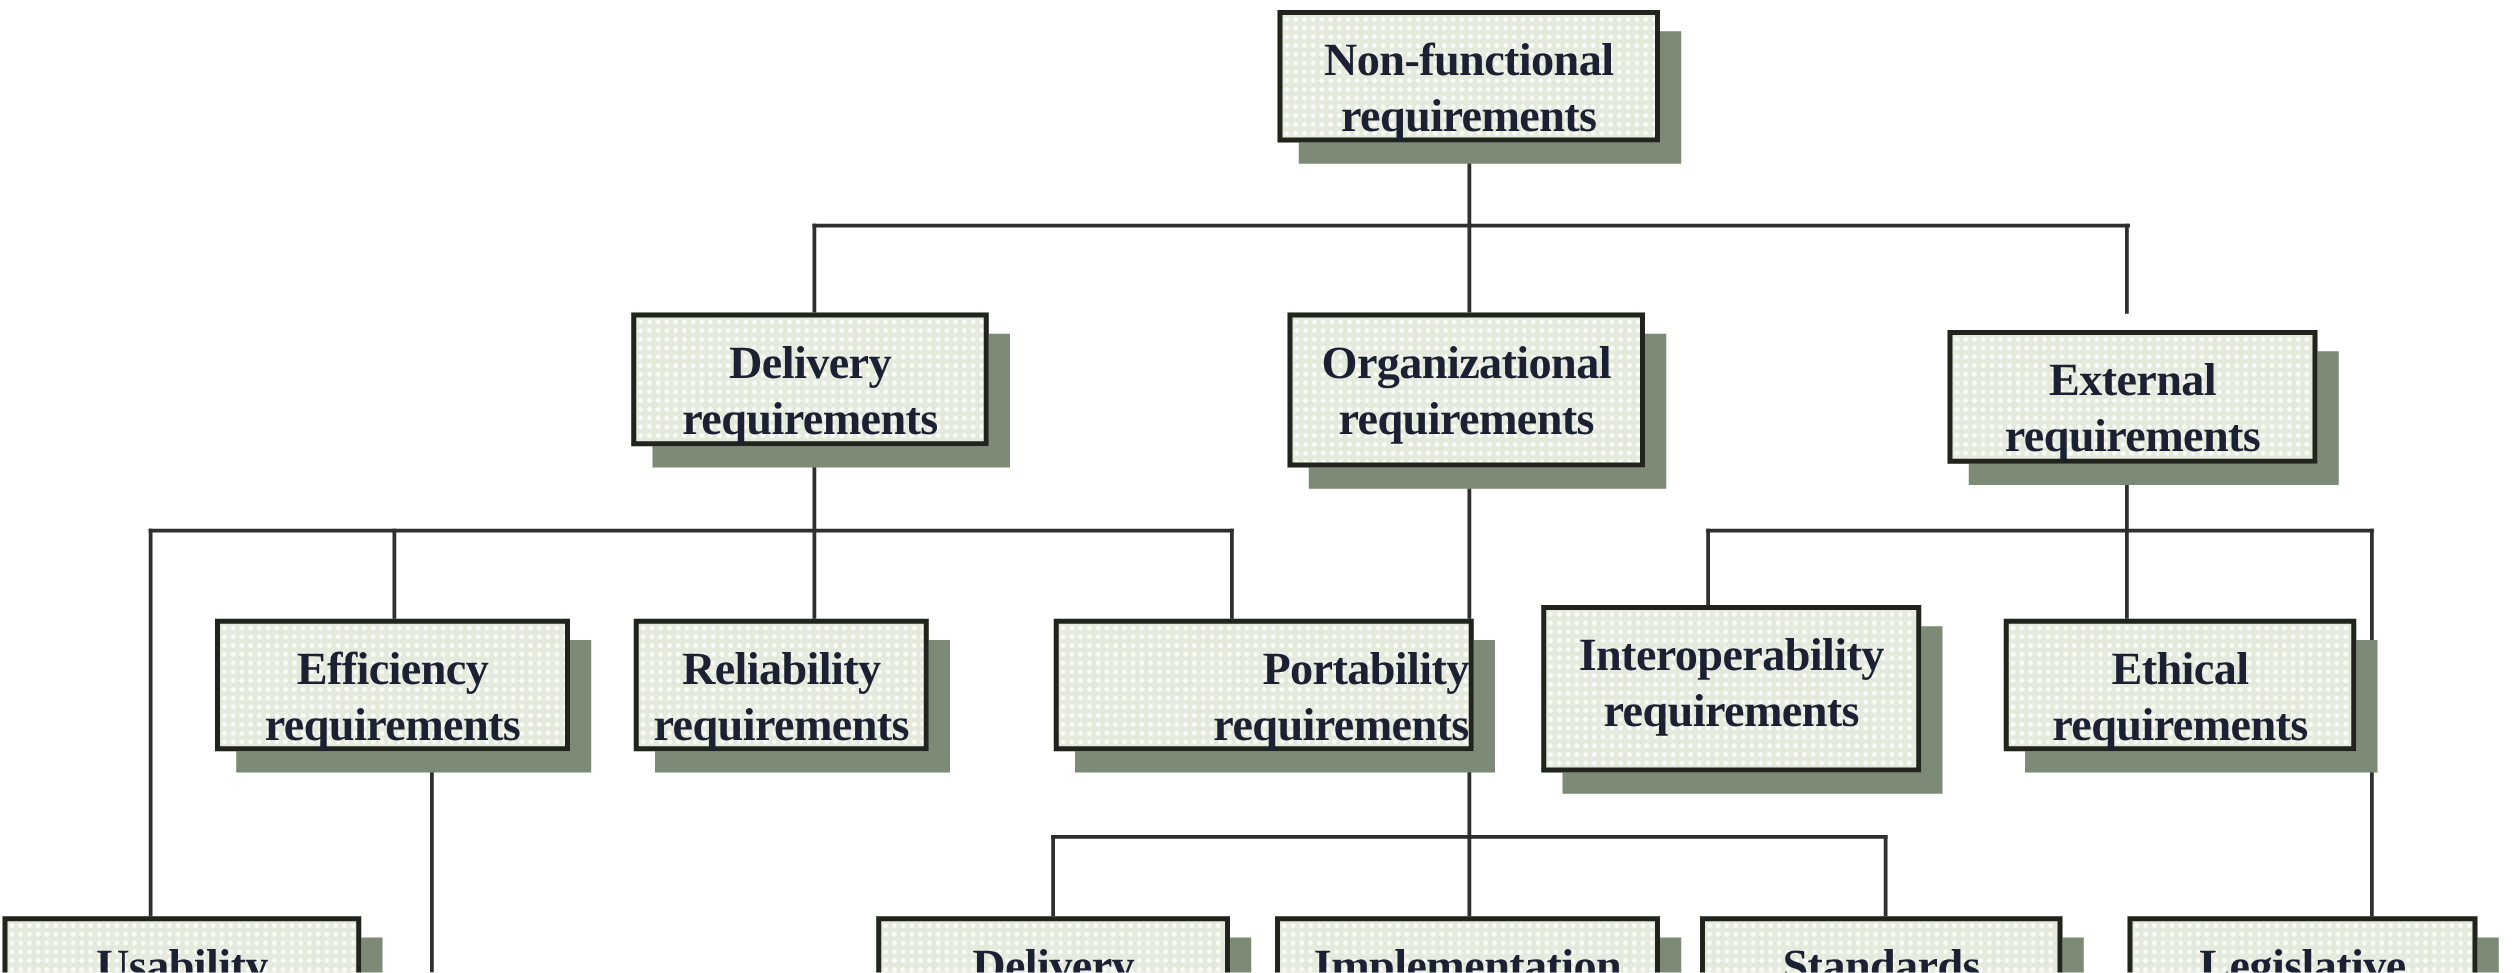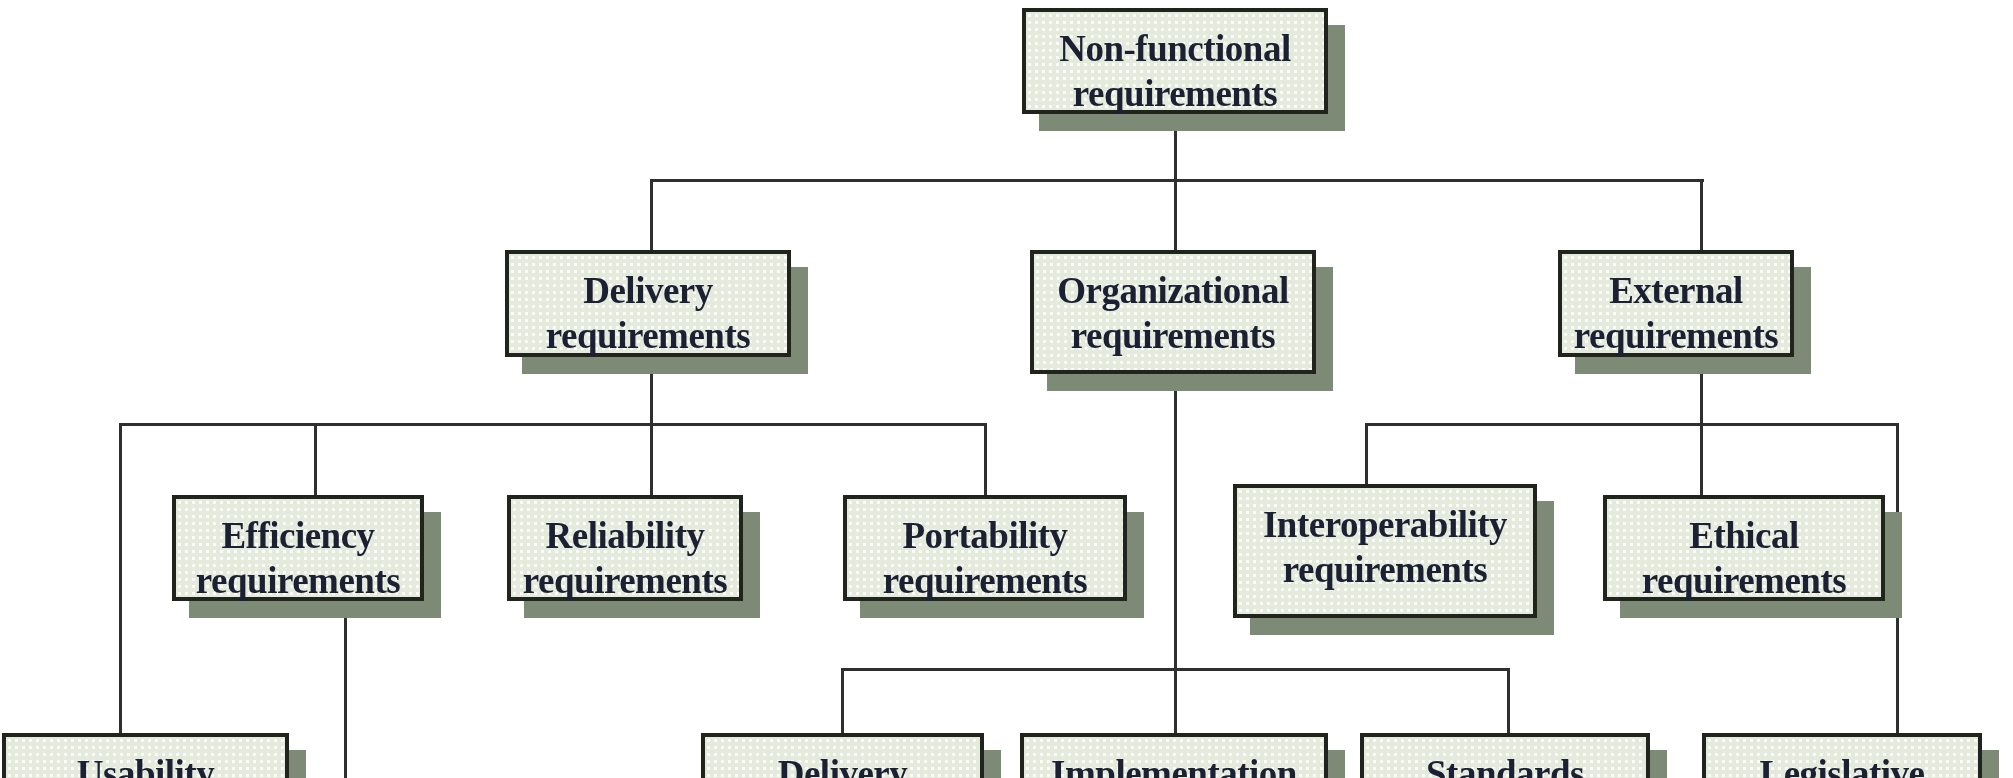--- a/index.html
+++ b/index.html
@@ -89,36 +89,36 @@
   <div class="node" style="left:505px; top:250px; width:286px; height:107px;">
     <span class="ln">Delivery</span>
     <span class="ln">requirements</span>
   </div>
 
   <div class="node" style="left:1030px; top:250px; width:286px; height:124px;">
     <span class="ln">Organizational</span>
     <span class="ln">requirements</span>
   </div>
 
-  <div class="node" style="left:1558px; top:250px; width:236px; height:107px;">
+  <div class="node" style="left:1558px; top:264px; width:296px; height:107px;">
     <span class="ln">External</span>
     <span class="ln">requirements</span>
   </div>
 
-  <div class="node" style="left:172px; top:495px; width:252px; height:106px;">
+  <div class="node" style="left:172px; top:495px; width:284px; height:106px;">
     <span class="ln">Efficiency</span>
     <span class="ln">requirements</span>
   </div>
 
   <div class="node" style="left:507px; top:495px; width:236px; height:106px;">
     <span class="ln">Reliability</span>
     <span class="ln">requirements</span>
   </div>
 
-  <div class="node" style="left:843px; top:495px; width:284px; height:106px;">
+  <div class="node" style="left:843px; top:495px; width:336px; height:106px;text-align:right;">
     <span class="ln">Portability</span>
     <span class="ln">requirements</span>
   </div>
 
   <div class="node" style="left:1218px; top:484px; width:304px; height:134px;margin-left:15px;">
     <span class="ln">Interoperability</span>
     <span class="ln">requirements</span>
   </div>
 
   <div class="node" style="left:1563px; top:495px; width:282px; height:106px;margin-left:40px;">

